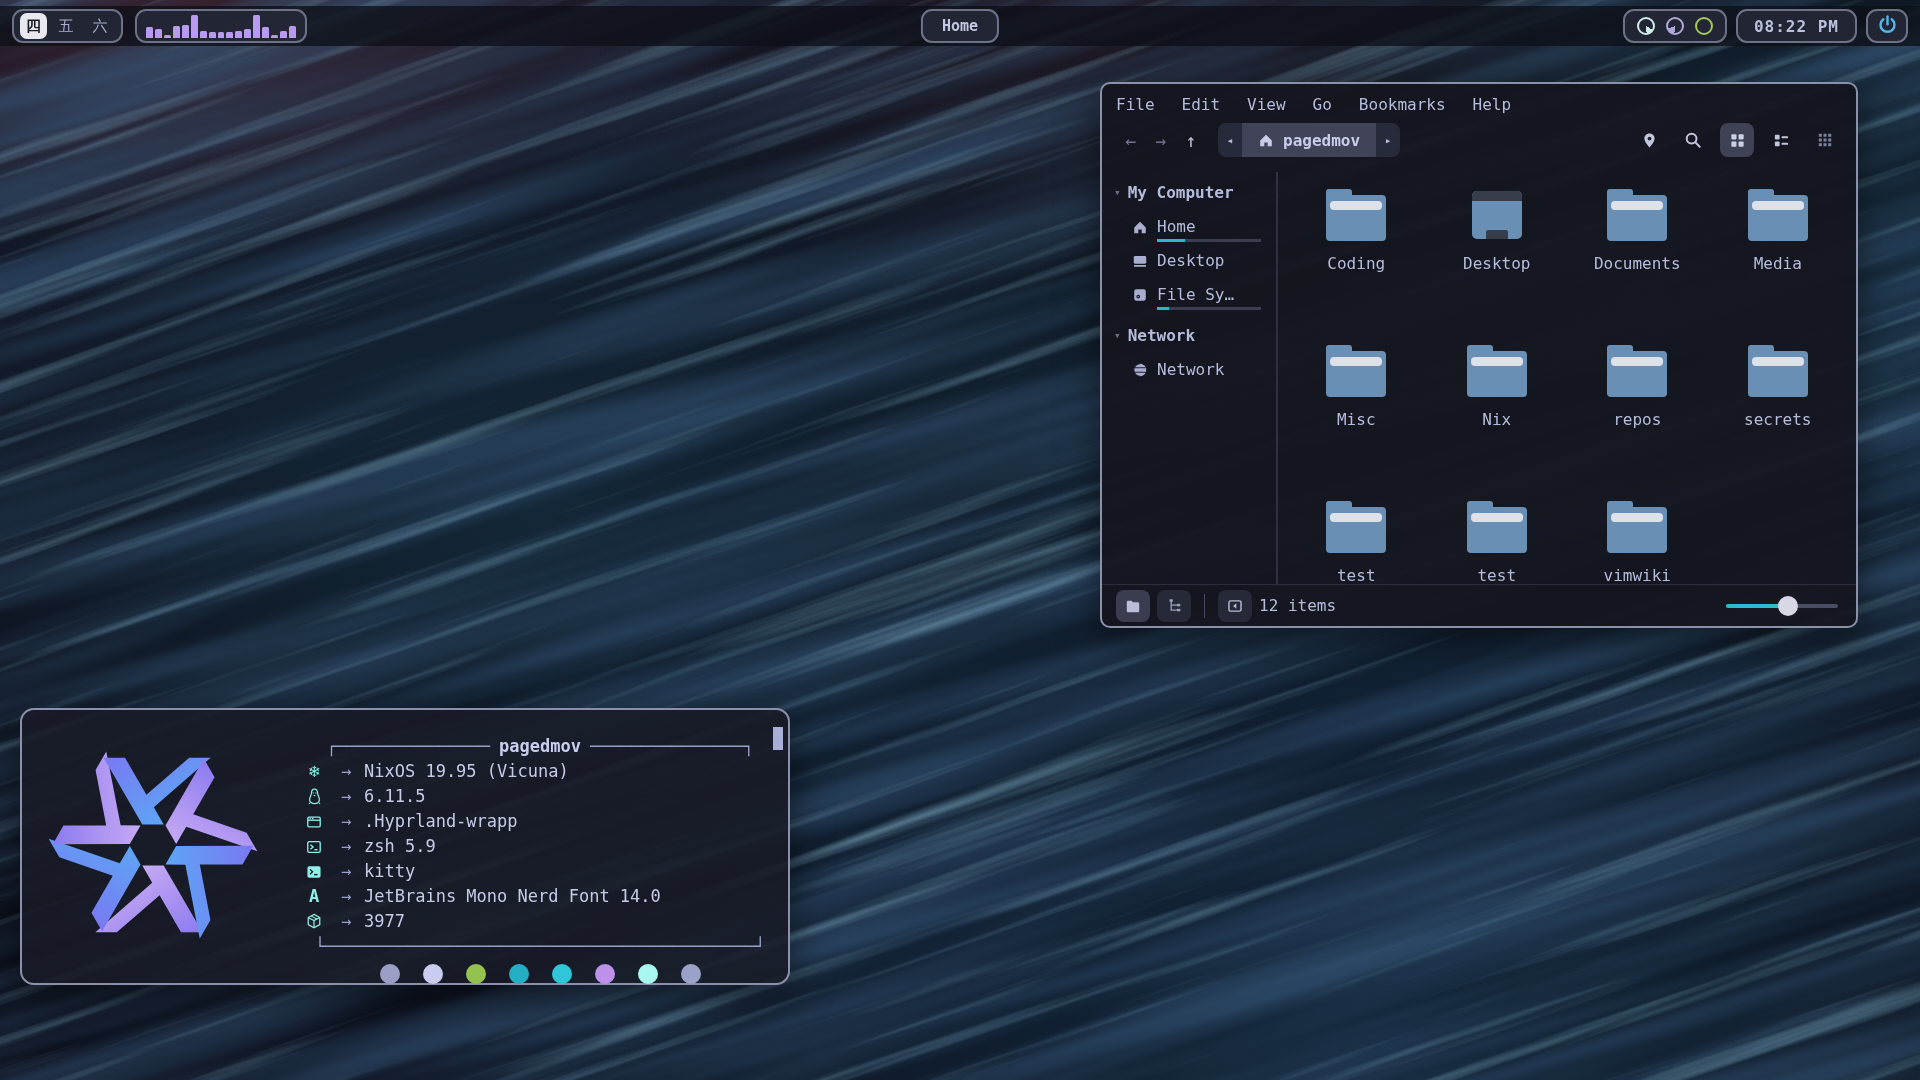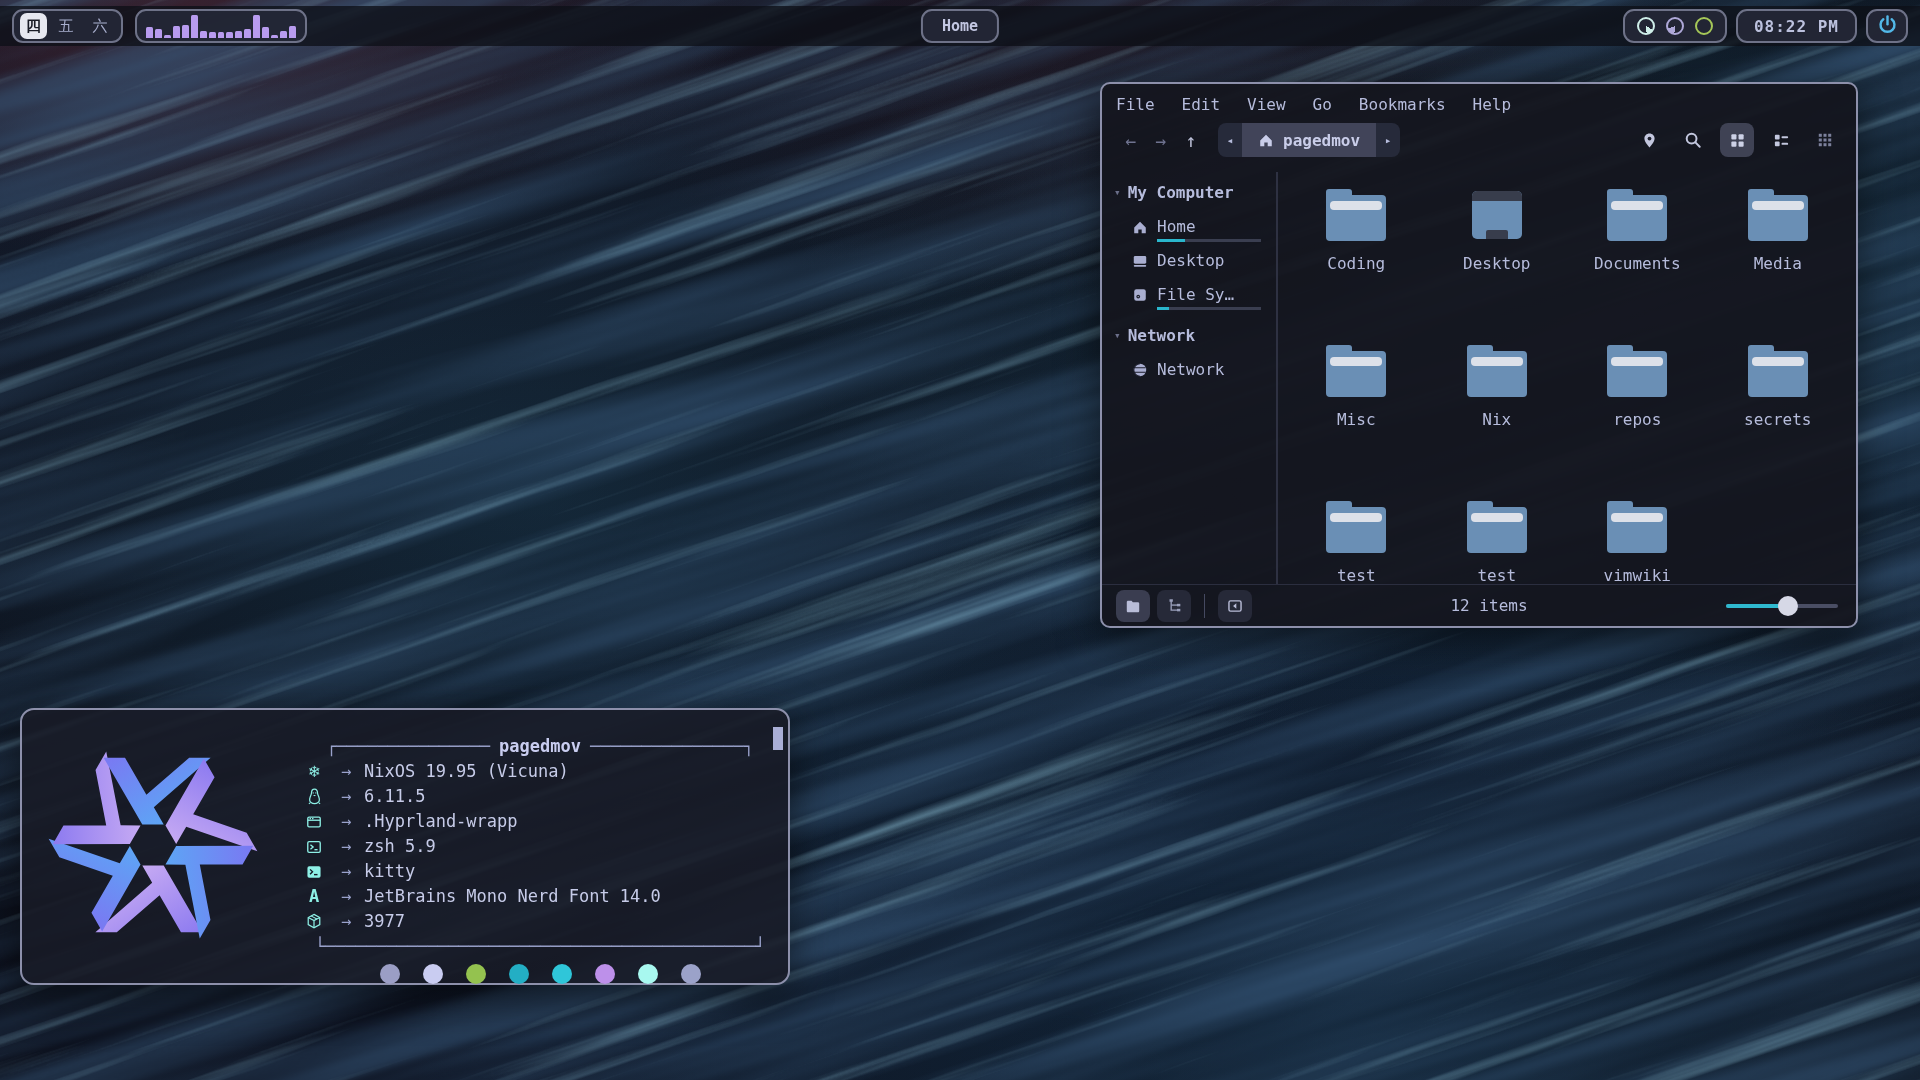--- a/index.html
+++ b/index.html
@@ -72,21 +72,21 @@
   .ficon .fbody { position:absolute; top:7px; left:2px; width:60px; height:46px; background:#6a8fb5; border-radius:4px; }
   .ficon .strip { position:absolute; top:13px; left:6px; width:52px; height:9px; background:#dde1e9; border-radius:4px; }
   .ficon .screen { position:absolute; top:3px; left:7px; width:50px; height:48px; background:#6a8fb5; border-radius:5px; }
   .ficon .tbar   { position:absolute; top:3px; left:7px; width:50px; height:10px; background:#383d4c; border-radius:5px 5px 0 0; }
   .ficon .stand  { position:absolute; top:42px; left:21px; width:22px; height:9px; background:#383d4c; border-radius:2px 2px 0 0; }
   .fm-item span { margin-top:12px; }
   .fm-status { height:42px; display:flex; align-items:center; padding:0 14px; gap:7px; border-top:1px solid #2b2e3f; }
   .chip { width:34px; height:32px; border-radius:8px; background:#262938; display:flex; align-items:center; justify-content:center; }
   .chip.active { background:#3a3d50; }
   .st-sep { width:1px; height:24px; background:#454960; margin:0 6px; }
-  .st-count { flex:1; text-align:center; }
+  .st-count { flex:1; text-align:left; }
   .slider { width:112px; height:20px; display:flex; align-items:center; position:relative; margin-right:4px; }
   .slider .track { width:100%; height:4px; background:#4a4e64; border-radius:2px; overflow:hidden; }
   .slider .fill { height:100%; background:#2fb9cf; }
   .slider .thumb { position:absolute; top:0; width:20px; height:20px; border-radius:50%; background:#d6d8e6; transform:translateX(-50%); }
 
   
   .term { position:absolute; left:20px; top:708px; width:770px; height:277px; z-index:4;
     background:rgba(24,26,37,.88); border:2px solid #8d90ab; border-radius:14px;
     box-shadow:0 12px 40px rgba(0,0,0,.55); color:#c6cbe8; font-size:17px; }
   .nix-logo { position:absolute; left:24px; top:28px; }

